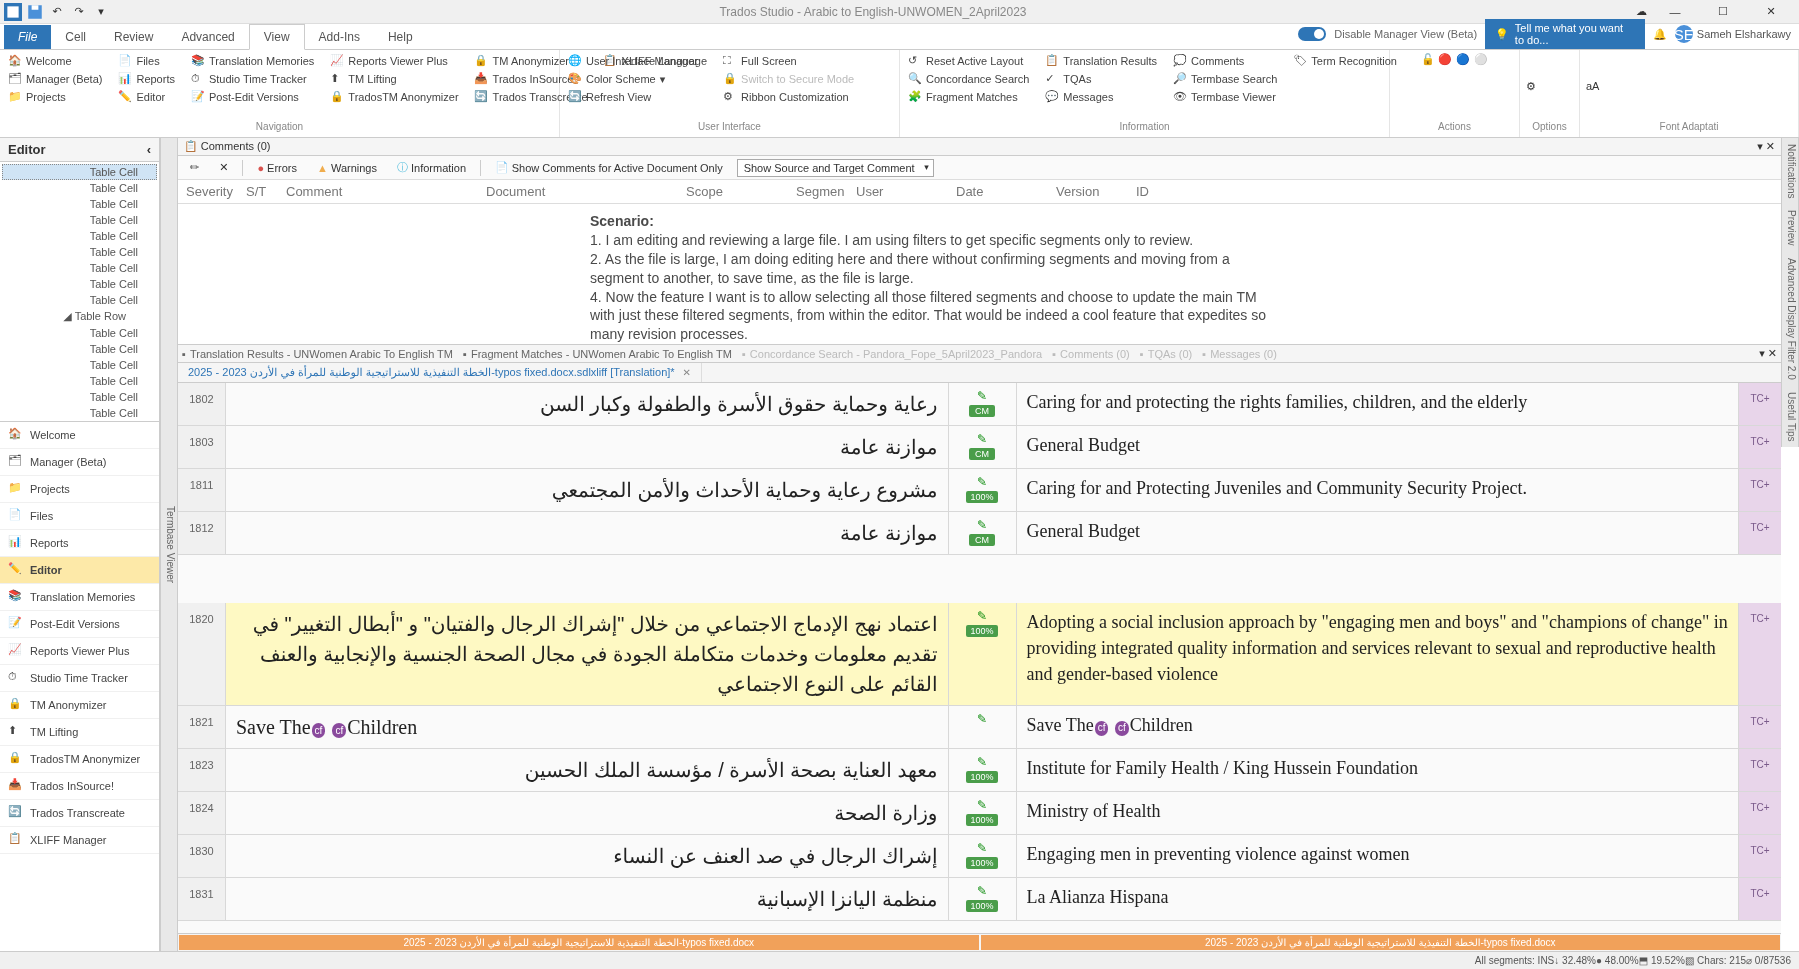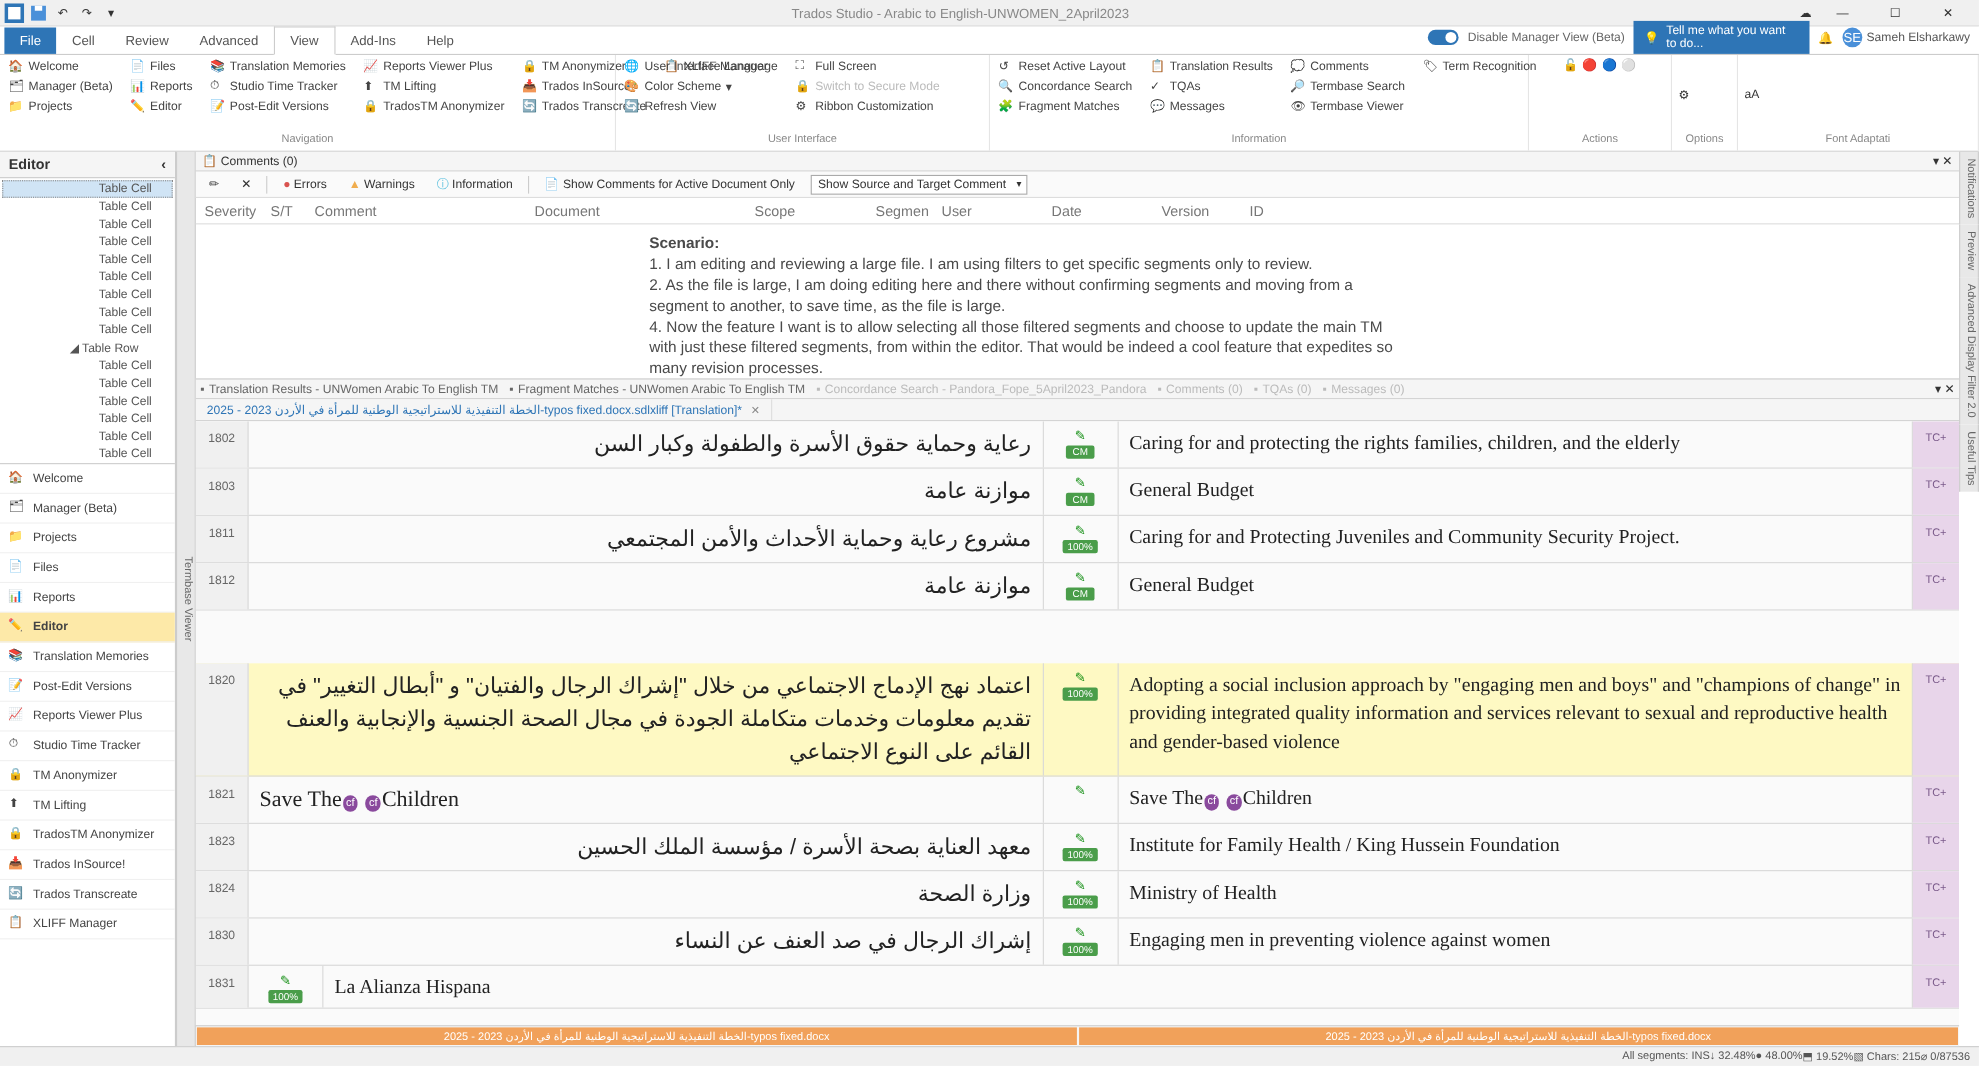--- a/index.html
+++ b/index.html
@@ -6,26 +6,26 @@
 body { background: #fff; font-size: 11px; color: #333; overflow: hidden; width: 1799px; height: 969px; }
 
 
 .titlebar { height: 24px; background: #f0f0f0; display: flex; align-items: center; border-bottom: 1px solid #ddd; }
 .titlebar-left { display: flex; align-items: center; gap: 4px; padding-left: 4px; }
 .qat-btn { width: 18px; height: 18px; display: inline-flex; align-items: center; justify-content: center; cursor: pointer; }
 .titlebar-title { flex: 1; text-align: center; color: #888; font-size: 12px; }
 .titlebar-right { display: flex; align-items: center; gap: 8px; padding-right: 8px; }
 .win-btn { width: 40px; height: 24px; display: inline-flex; align-items: center; justify-content: center; cursor: pointer; }
 .user-badge { display: flex; align-items: center; gap: 4px; font-size: 11px; color: #555; }
-.user-avatar { width: 18px; height: 18px; border-radius: 50%; background: #4a90d9; color: #fff; display: inline-flex; align-items: center; justify-content: center; font-size: 12px; }
+.user-avatar { width: 18px; height: 18px; border-radius: 50%; background: #4a90d9; color: #fff; display: inline-flex; align-items: center; justify-content: center; font-size: 15px; }
 
 
 .ribbon-tabs { height: 26px; display: flex; align-items: flex-end; border-bottom: 1px solid #ccc; padding-left: 4px; }
 .ribbon-tab { padding: 5px 14px; font-size: 12px; color: #555; cursor: pointer; }
-.ribbon-tab.file { background: #2e75b6; color: #fff; }
+.ribbon-tab.file { background: #2e75b6; color: #fff; font-style: italic; }
 .ribbon-tab.active { border: 1px solid #ccc; border-bottom: 1px solid #fff; background: #fff; position: relative; top: 1px; }
 .ribbon-right { margin-left: auto; display: flex; align-items: center; gap: 8px; padding-right: 8px; }
 .toggle { width: 28px; height: 14px; border-radius: 7px; background: #2e75b6; position: relative; }
 .toggle::after { content: ''; position: absolute; width: 10px; height: 10px; background: #fff; border-radius: 50%; top: 2px; right: 2px; }
 .tellme { background: #2e75b6; color: #fff; padding: 3px 10px; font-size: 11px; display: flex; align-items: center; gap: 6px; width: 160px; }
 
 
 .ribbon-body { height: 88px; background: #fff; border-bottom: 1px solid #ccc; display: flex; }
 .ribbon-group { border-right: 1px solid #e5e5e5; padding: 3px 6px; display: flex; flex-direction: column; }
 .ribbon-group-items { flex: 1; display: flex; flex-wrap: wrap; flex-direction: column; max-height: 66px; align-content: flex-start; gap: 2px 12px; }
@@ -569,20 +569,21 @@
           <div class="seg-src">إشراك الرجال في صد العنف عن النساء</div>
           <div class="seg-status">
             <span class="pencil">✎</span>
             <span class="badge-100">100%</span>
           </div>
           <div class="seg-tgt">Engaging men in preventing violence against women</div>
           <div class="seg-tc">TC+</div>
         </div>
         <div class="seg-row">
           <div class="seg-num">1831</div>
+          <div class="seg-src">منظمة اليانزا الإسبانية</div>
           <div class="seg-status">
             <span class="pencil">✎</span>
             <span class="badge-100">100%</span>
           </div>
           <div class="seg-tgt">La Alianza Hispana</div>
           <div class="seg-tc">TC+</div>
         </div>
       </div>
 
     <div class="bottom-strip">

